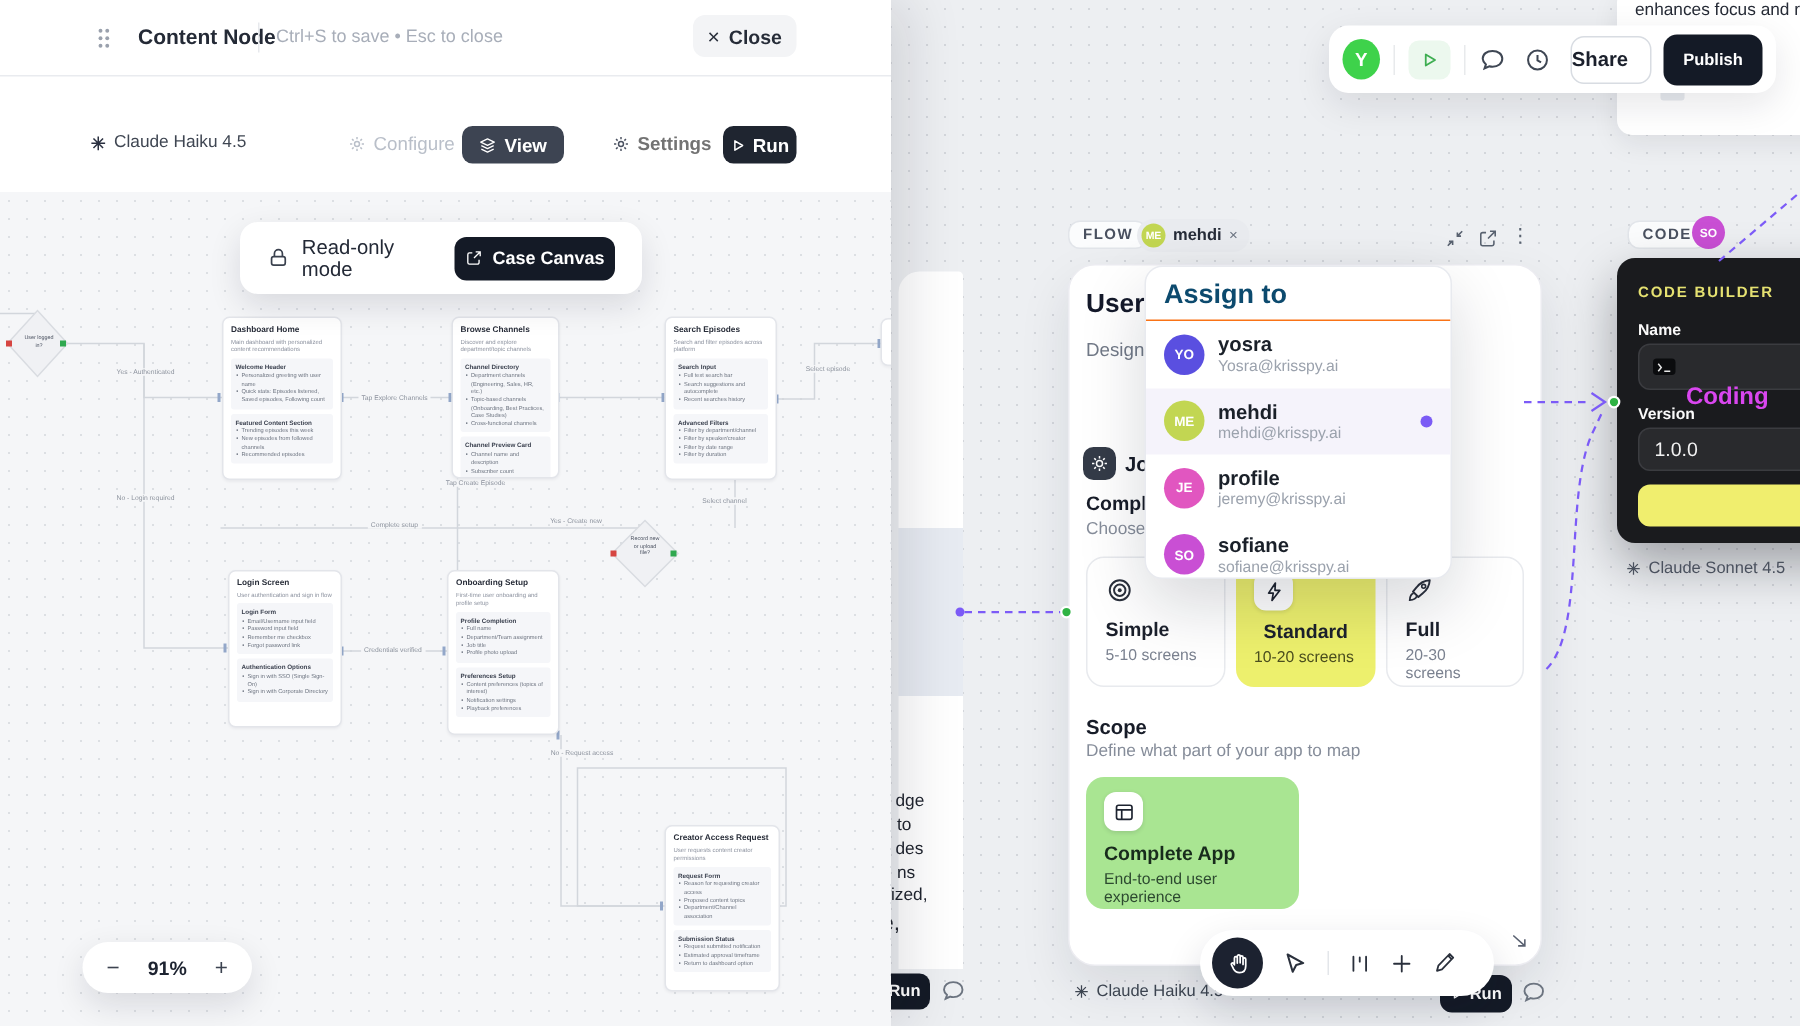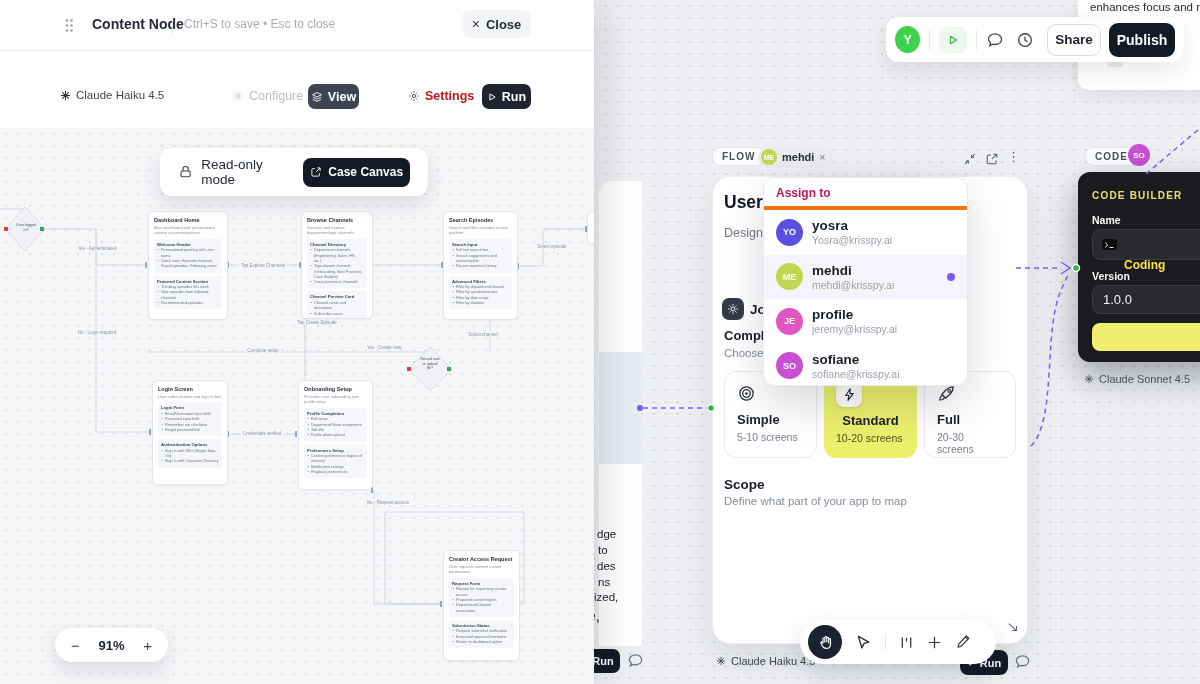--- a/index.html
+++ b/index.html
@@ -95,24 +95,24 @@
           <path d="M8 2.6c3.4 0 5.8 2 5.8 4.7S11.4 12 8 12c-.7 0-1.3-.1-1.9-.3L3.3 13l.8-2.4C3 9.6 2.2 8.6 2.2 7.3 2.2 4.6 4.6 2.6 8 2.6z" fill="none" stroke="#3f4754" stroke-width="1.2"></path>
         </svg>
     </div>
     <div style="margin-left:12px;">
       <svg width="18" height="18" viewBox="0 0 16 16">
           <circle cx="8" cy="8" r="5.6" fill="none" stroke="#3f4754" stroke-width="1.2"></circle>
           <path d="M8 5v3.2l2.1 1.2" fill="none" stroke="#3f4754" stroke-width="1.2"></path>
         </svg>
     </div>
     <div style="margin-left:13px;width:58px;height:32px;border:1px solid #d8dce2;border-radius:9px;display:flex;
-                align-items:center;justify-content:center;font-size:13.5px;font-weight:600;color:#1b202c;background:#fff;">
+                align-items:center;justify-content:flex-start;font-size:13.5px;font-weight:600;color:#1b202c;background:#fff;">
       <span>Share</span>
       </div>
-    <div class="darkbtn" style="margin-left:8px;width:71px;height:34px;font-size:14px;">
+    <div class="darkbtn" style="margin-left:8px;width:71px;height:34px;font-size:11px;">
       <span>Publish</span>
       </div>
   </div>
 
   <div class="abs badge" style="left:712px;top:147px;z-index:10;">
     <span>FLOW</span></div>
   <div class="abs chip" style="left:758px;top:146px;z-index:10;">
     <span class="avatar" style="width:16px;height:16px;background:#c2d652;font-size:7px;">ME</span>
     <span style="font-size:11px;font-weight:600;color:#262c38;">mehdi</span>
     <span style="font-size:10px;color:#6b7380;">×</span>
@@ -173,23 +173,33 @@
         <path d="M13.6 2.4c-3 .2-5.4 1.4-7.3 3.9L4.2 8.8l3 3 2.5-2.1c2.5-1.9 3.7-4.3 3.9-7.3z" fill="none" stroke="#2a303c" stroke-width="1.1" stroke-linejoin="round"></path>
         <circle cx="10.2" cy="5.8" r="1.1" fill="none" stroke="#2a303c" stroke-width=".9"></circle>
         <path d="M4.6 9.6c-1.2.3-2.1 2-2.2 3.9 1.9-.1 3.6-1 3.9-2.2" fill="none" stroke="#2a303c" stroke-width="1"></path>
       </svg>
     <div class="opt-title" style="margin-top:9px;">Full</div>
     <div class="opt-sub">20-30 screens</div>
   </div>
 
   <div class="abs" style="left:724px;top:477px;font-size:13.5px;font-weight:bold;color:#171c28;z-index:11;">Scope</div>
   <div class="abs" style="left:724px;top:495px;font-size:11.5px;color:#868d9a;z-index:11;">Define what part of your app to map</div>
+  <div class="opt-card" style="left:724px;top:518px;width:142px;height:88px;background:#a9e592;border:none;z-index:11;padding-top:10px;">
+    <div class="icon-chip">
+      <svg width="15" height="15" viewBox="0 0 16 16">
+          <rect x="2.5" y="3" width="11" height="10" rx="1.5" fill="none" stroke="#1d2330" stroke-width="1.2"></rect>
+          <path d="M2.5 6.3h11M6.2 6.3V13" stroke="#1d2330" stroke-width="1.2"></path>
+        </svg>
+    </div>
+    <div class="opt-title" style="margin-top:7px;color:#182b1c;">Complete App</div>
+    <div class="opt-sub" style="color:#2d4a30;">End-to-end user experience</div>
+  </div>
 
   <div class="abs dropdown" style="left:763px;top:177px;width:205px;height:209px;z-index:30;">
-    <div style="font-size:12px;font-weight:bold;color:#be185d;padding:8px 12px 6px;border-bottom:4px solid #f97316;">Assign to</div>
+    <div style="font-size:18px;font-weight:bold;color:#0c4a6e;padding:8px 12px 6px;border-bottom:1px solid #f97316;">Assign to</div>
     <div class="dd-row">
       <span class="avatar" style="width:27px;height:27px;background:#5a4fe0;font-size:9px;">YO</span>
       <span>
           <div class="dd-name">yosra</div>
             <div class="dd-mail">Yosra@krisspy.ai</div>
         </span>
     </div>
     <div class="dd-row" style="background:#f5f3fb;">
       <span class="avatar" style="width:27px;height:27px;background:#c2d652;font-size:9px;">ME</span>
       <span>
@@ -272,21 +282,21 @@
               box-shadow:0 14px 34px rgba(10,12,20,.35);z-index:10;">
     <div style="position:absolute;left:14px;top:18px;font-size:10px;font-weight:bold;color:#e5e171;letter-spacing:1.2px;">CODE BUILDER</div>
     <div style="position:absolute;left:14px;top:42px;font-size:10.5px;font-weight:bold;color:#fafafa;">Name</div>
     <div class="flex" style="position:absolute;left:14px;top:57px;width:172px;height:31px;background:#292a2d;border:1px solid #3b3c40;
                 border-radius:8px;padding:0 9px;gap:7px;">
       <span style="width:15px;height:11px;background:#0b0c0e;border-radius:2.5px;display:inline-flex;align-items:center;justify-content:center;">
         <svg width="11" height="8" viewBox="0 0 11 8">
             <path d="M1.5 1.5 3.5 4 1.5 6.5M5.5 6.5h4" stroke="#e8e8e8" stroke-width="1" fill="none"></path>
           </svg>
       </span>
-      <span style="font-size:12px;font-weight:bold;color:#fde047;margin-top:40px;">Coding</span>
+      <span style="font-size:16px;font-weight:bold;color:#d946ef;margin-top:40px;">Coding</span>
     </div>
     <div style="position:absolute;left:14px;top:98px;font-size:10.5px;font-weight:bold;color:#fafafa;">Version</div>
     <div class="flex" style="position:absolute;left:14px;top:113px;width:172px;height:29px;background:#292a2d;border:1px solid #3b3c40;
                 border-radius:8px;padding:0 10px;">
       <span style="font-size:13px;color:#f2f2f2;">1.0.0</span>
     </div>
     <div style="position:absolute;left:14px;top:151px;width:172px;height:28px;background:#f0ee6e;border-radius:8px;
                 display:flex;align-items:center;justify-content:flex-end;padding-right:24px;">
       
     </div>
@@ -335,32 +345,32 @@
         </svg>
       <span style="font-size:11.5px;color:#3f4652;">Claude Haiku 4.5</span>
     </div>
     <div class="abs flex" style="left:232px;top:89px;gap:5px;">
       <svg width="12" height="12" viewBox="0 0 16 16">
           <circle cx="8" cy="8" r="2.2" fill="none" stroke="#b9bfc9" stroke-width="1.3"></circle>
           <path d="M8 1.8v2M8 12.2v2M1.8 8h2M12.2 8h2M3.6 3.6l1.4 1.4M11 11l1.4 1.4M12.4 3.6 11 5M5 11l-1.4 1.4" stroke="#b9bfc9" stroke-width="1.3"></path>
         </svg>
       <span style="font-size:12.5px;color:#b9bfc9;">Configure</span>
     </div>
-    <div class="abs flex" style="left:308px;top:84px;width:51px;height:25px;background:#3d4452;border-radius:7px;justify-content:center;gap:5px;">
+    <div class="abs flex" style="left:308px;top:84px;width:68px;height:25px;background:#3d4452;border-radius:7px;justify-content:center;gap:5px;">
       <svg width="12" height="12" viewBox="0 0 16 16">
           <path d="M8 2.2 14 5 8 7.8 2 5z M2.5 8.2 8 10.8l5.5-2.6 M2.5 11.2 8 13.8l5.5-2.6" fill="none" stroke="#fff" stroke-width="1.2" stroke-linejoin="round"></path>
         </svg>
       <span style="font-size:12.5px;font-weight:600;color:#fff;">View</span>
     </div>
     <div class="abs flex" style="left:408px;top:89px;gap:5px;">
       <svg width="12" height="12" viewBox="0 0 16 16">
           <circle cx="8" cy="8" r="2.2" fill="none" stroke="#4a5160" stroke-width="1.3"></circle>
           <path d="M8 1.8v2M8 12.2v2M1.8 8h2M12.2 8h2M3.6 3.6l1.4 1.4M11 11l1.4 1.4M12.4 3.6 11 5M5 11l-1.4 1.4" stroke="#4a5160" stroke-width="1.3"></path>
         </svg>
-      <span style="font-size:12.5px;font-weight:600;color:#b91c1c;">Settings</span>
+      <span style="font-size:12.5px;font-weight:600;color:#737373;">Settings</span>
     </div>
     <div class="abs flex" style="left:482px;top:84px;width:49px;height:25px;background:#1f2530;border-radius:7px;justify-content:center;gap:5px;">
       <svg width="10" height="10" viewBox="0 0 12 12">
           <path d="M3.5 2.3v7.4l6.2-3.7z" fill="none" stroke="#fff" stroke-width="1.2" stroke-linejoin="round"></path>
         </svg>
       <span style="font-size:12.5px;font-weight:600;color:#fff;">Run</span>
     </div>
 
     <div id="ov-canvas">
       <svg width="594" height="556" viewBox="0 0 594 556" style="position:absolute;left:0;top:0;">

